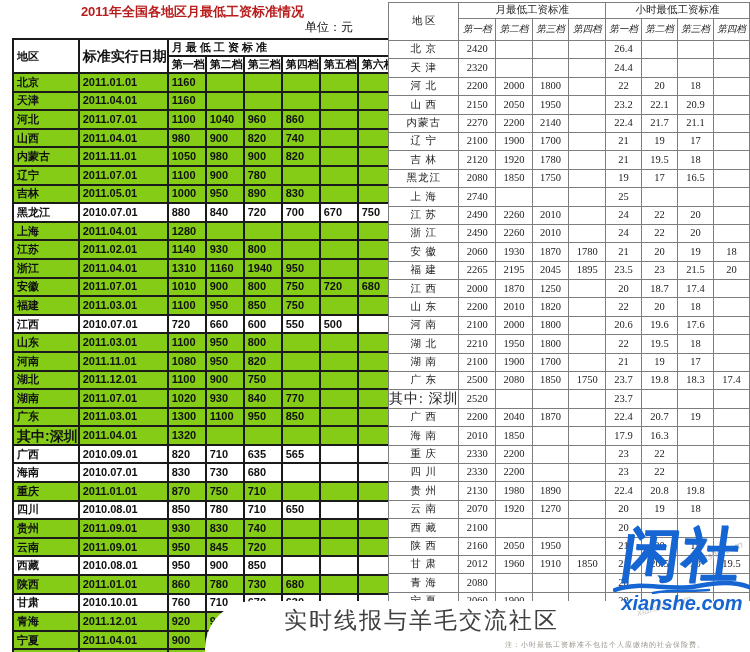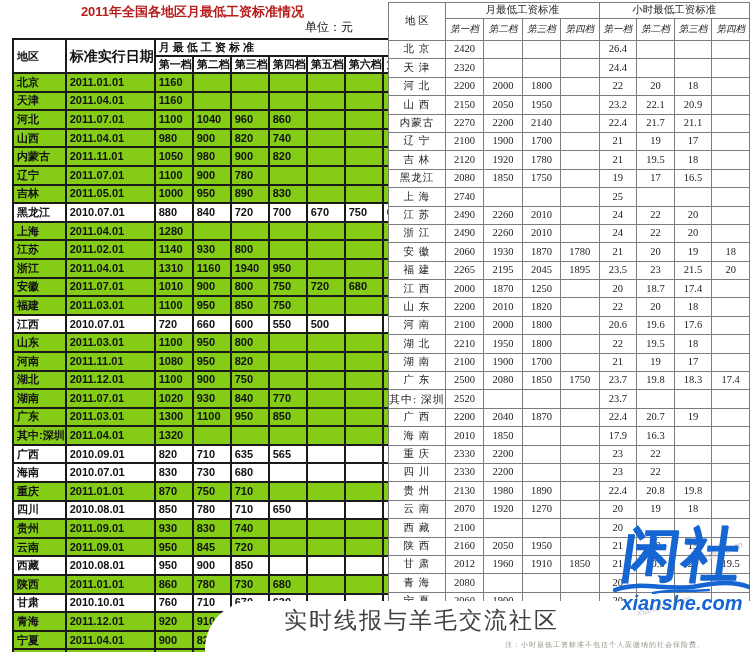--- a/index.html
+++ b/index.html
@@ -10,21 +10,21 @@
               font-size:13px;font-weight:bold;color:#b91c1c;}
   .unit-label{position:absolute;left:305px;top:19px;font-size:12px;font-weight:normal;color:#111;}
   table.ltable{position:absolute;left:12px;top:38px;border-collapse:collapse;table-layout:fixed;
                font-family:"Liberation Sans",sans-serif;font-size:11px;font-weight:bold;color:#111;}
   table.ltable th,table.ltable td{border:2px solid #1a1a1a;padding:0 0 0 3px;text-align:left;
                white-space:nowrap;overflow:hidden;line-height:1;box-sizing:border-box;}
   table.ltable thead tr{height:17px;background:#fff;}
   table.ltable tbody tr{height:18.6px;}
   tr.green{background:#84cc16;}
   tr.white{background:#ffffff;}
-  td.small,th.small{font-size:11px;}
+  td.small,th.small{font-size:14px;}
   
   table.rtable{position:absolute;left:388px;top:2px;border-collapse:collapse;table-layout:fixed;
                font-family:"Liberation Serif",serif;font-size:10.5px;color:#222;background:#fff;}
   table.rtable th,table.rtable td{border:1px solid #7d7d7d;padding:0;text-align:center;
                white-space:nowrap;overflow:hidden;line-height:1;box-sizing:border-box;font-weight:normal;}
   table.rtable tr.grp{height:16px;}
   table.rtable tr.tier{height:22px;}
   table.rtable tr.tier th{font-style:italic;font-size:9.5px;}
   table.rtable tbody tr{height:18.4px;margin-left:32px;}
   .rregion{letter-spacing:1px;}

